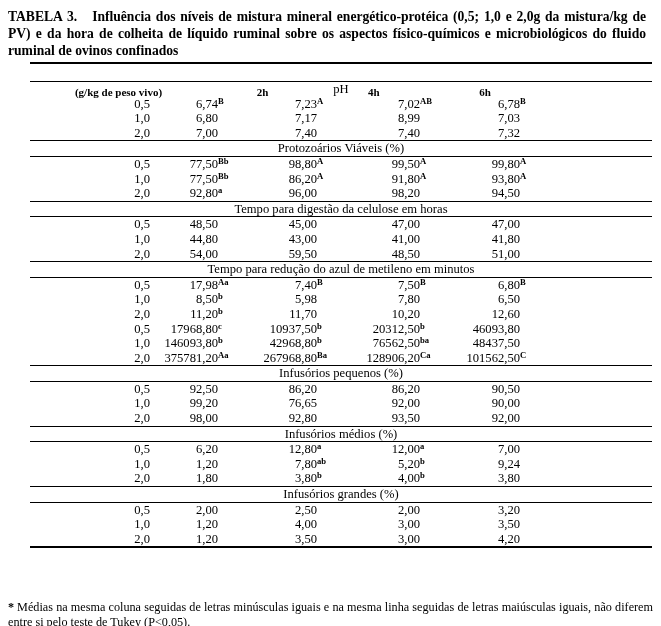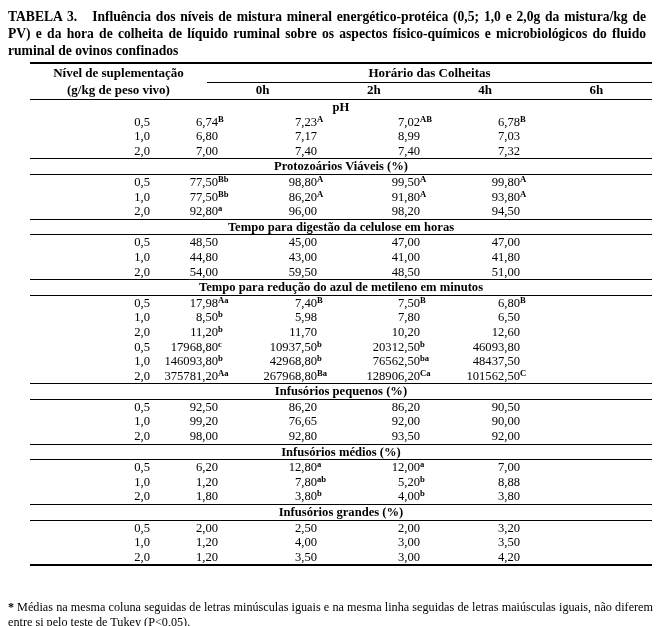--- a/index.html
+++ b/index.html
@@ -42,27 +42,27 @@
   .hrow1 .hc-label { text-align: center; font-size: 13px; }
   .hrow1 .hc-group { text-align: center; font-size: 13px; border-bottom: 1px solid #000; }
   .hrow2 {
     display: grid;
     grid-template-columns: 177px repeat(4, 111.25px);
     height: 17px;
     line-height: 16px;
     font-weight: bold;
     border-bottom: 1px solid #000;
   }
-  .hrow2 > div { text-align: center; font-size: 13px; }
+  .hrow2 > div { text-align: center; font-size: 11px; margin-top: 20px; }
 
   .sec-title {
     height: 14.6px;
     line-height: 14.6px;
     text-align: center;
-    font-weight: bold;
+    font-weight: normal;
     border-top: 1px solid #000;
     border-bottom: 1px solid #000;
   }
   .sec-title.no-rules { border-top: none; border-bottom: none; }
 
   .drow {
     display: grid;
     grid-template-columns: 120px 68px 99px 103px 100px 1fr;
     height: 14.6px;
     line-height: 14.6px;
@@ -96,28 +96,23 @@
 </style>
 </head>
 <body>
 
 <div class="page">
 
   <p class="caption"><span class="cap-label">TABELA 3.</span><span>Influência dos níveis de mistura mineral energético-protéica (0,5; 1,0 e 2,0g da mistura/kg de PV) e da hora de colheita de líquido ruminal sobre os aspectos físico-químicos e microbiológicos do fluido ruminal de ovinos confinados</span></p>
 
   <div class="sci-table">
 
-    <div class="hrow1">
-      <div class="hc-label">Nível de suplementação</div>
-      <div class="hc-group">Horário das Colheitas</div>
-    </div>
 
     <div class="hrow2">
       <div>(g/kg de peso vivo)</div>
-      <div>0h</div>
       <div>2h</div>
       <div>4h</div>
       <div>6h</div>
     </div>
 
     <div>
         <div>
           <div class="sec-title no-rules">pH</div>
           <div class="drow">
             <div class="cell c-label">0,5</div>
@@ -267,21 +262,21 @@
             <div class="cell c-num"><span>6,20</span></div>
             <div class="cell c-num"><span>12,80</span><sup>a</sup></div>
             <div class="cell c-num"><span>12,00</span><sup>a</sup></div>
             <div class="cell c-num"><span>7,00</span></div>
           </div>
           <div class="drow">
             <div class="cell c-label">1,0</div>
             <div class="cell c-num"><span>1,20</span></div>
             <div class="cell c-num"><span>7,80</span><sup>ab</sup></div>
             <div class="cell c-num"><span>5,20</span><sup>b</sup></div>
-            <div class="cell c-num"><span>8,88</span></div>
+            <div class="cell c-num"><span>9,24</span></div>
           </div>
           <div class="drow">
             <div class="cell c-label">2,0</div>
             <div class="cell c-num"><span>1,80</span></div>
             <div class="cell c-num"><span>3,80</span><sup>b</sup></div>
             <div class="cell c-num"><span>4,00</span><sup>b</sup></div>
             <div class="cell c-num"><span>3,80</span></div>
           </div>
         </div>
         <div>

